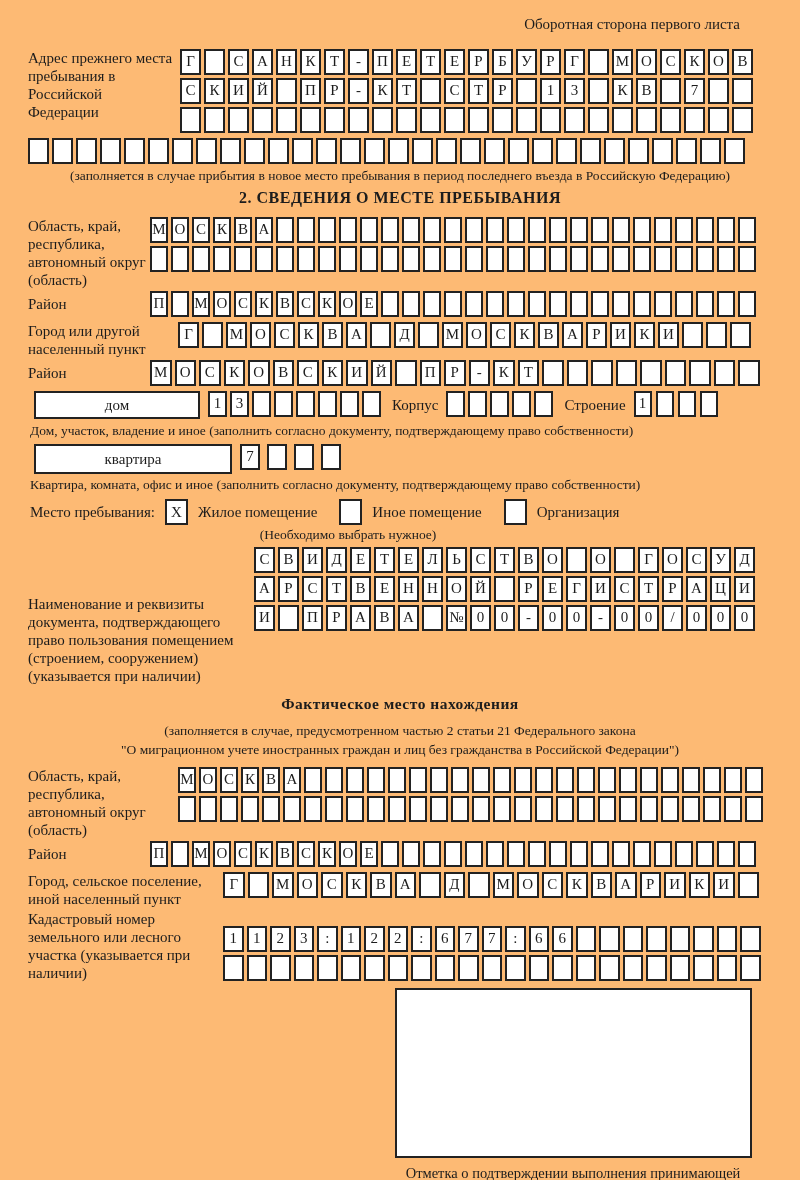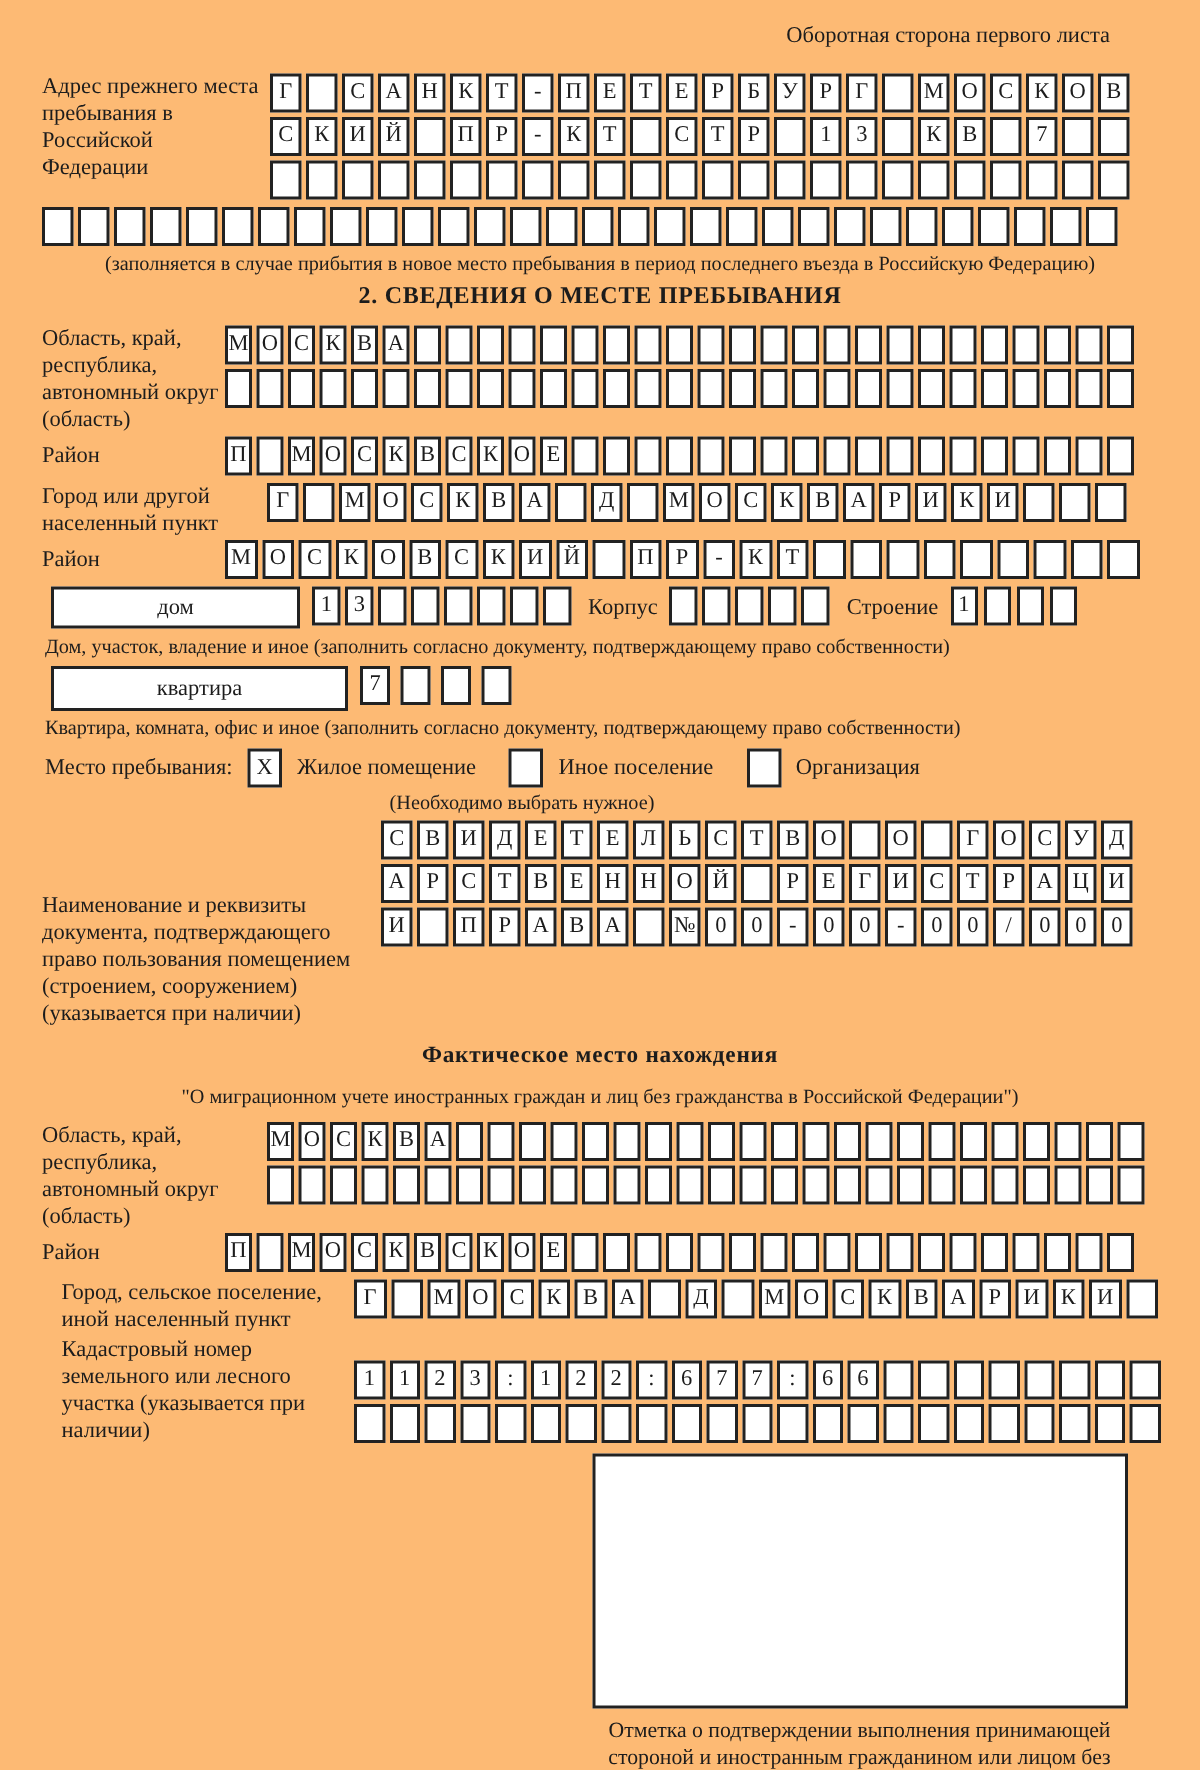--- a/index.html
+++ b/index.html
@@ -5,21 +5,21 @@
   html,body{margin:0;padding:0;background:#fff;}
   .page{
     position:relative;width:800px;height:1180px;box-sizing:border-box;
     background:#fdba74;color:#1c1c1c;overflow:hidden;
     font-family:"Liberation Serif", serif;
     padding:16px 28px 0 28px;
   }
   .top-note{text-align:right;font-size:15px;padding-right:32px;margin-bottom:16px;}
   .flexrow{display:flex;align-items:flex-start;margin-bottom:2px;}
   .lbl{font-size:15px;line-height:18px;flex:none;padding-right:4px;box-sizing:border-box;}
-  .w152{width:152px;} .w122{width:122px;} .w150{width:150px;} .w195{width:195px;margin-left:13px;} .w226{width:226px;margin-top:48px;}
+  .w152{width:152px;} .w122{width:122px;} .w150{width:150px;} .w195{width:195px;} .w226{width:226px;margin-top:48px;}
   .lbl-mid{line-height:26px;}
   .cells{flex:none;}
   .cellrow{display:flex;margin-bottom:3px;}
   .cell{
     flex:none;height:26px;box-sizing:border-box;border:2px solid #222;
     text-align:center;font-size:15px;line-height:21px;overflow:hidden;background:#fff;
   }
   .caption{font-size:13.5px;line-height:17px;margin:1px 0 5px 2px;}
   .center{text-align:center;margin-left:0;}
   .heading{text-align:center;font-weight:bold;font-size:16px;margin:2px 0 10px 0;letter-spacing:.5px;}
@@ -369,21 +369,21 @@
         <span class="cell" style="width: 20px; margin-right: 7px;"></span>
       </div>
   </div>
   <div class="caption">Квартира, комната, офис и иное (заполнить согласно документу, подтверждающему право собственности)</div>
 
   <div class="stay-row">
     <span class="stay-label">Место пребывания:</span>
     <span class="checkbox">X</span>
     <span class="opt-label">Жилое помещение</span>
     <span class="checkbox"></span>
-    <span class="opt-label">Иное поселение</span>
+    <span class="opt-label">Иное помещение</span>
     <span class="checkbox"></span>
     <span class="opt-label">Организация</span>
   </div>
   <div class="stay-note">(Необходимо выбрать нужное)</div>
 
   <div class="flexrow">
     <div class="lbl w226">Наименование и реквизиты документа, подтверждающего право пользования помещением (строением, сооружением) (указывается при наличии)</div>
     <div class="cells">
       <div class="cellrow">
           <span class="cell" style="width: 21px; margin-right: 3px;">С</span>
@@ -451,20 +451,21 @@
           <span class="cell" style="width: 21px; margin-right: 3px;">0</span>
           <span class="cell" style="width: 21px; margin-right: 3px;">/</span>
           <span class="cell" style="width: 21px; margin-right: 3px;">0</span>
           <span class="cell" style="width: 21px; margin-right: 3px;">0</span>
           <span class="cell" style="width: 21px; margin-right: 3px;">0</span>
         </div>
     </div>
   </div>
 
   <div class="heading fact-heading">Фактическое место нахождения</div>
+  <div class="fact-note">(заполняется в случае, предусмотренном частью 2 статьи 21 Федерального закона</div>
   <div class="fact-note fact-note2">"О миграционном учете иностранных граждан и лиц без гражданства в Российской Федерации")</div>
 
   <div class="flexrow">
     <div class="lbl w150">Область, край, республика, автономный округ (область)</div>
     <div class="cells">
       <div class="cellrow">
           <span class="cell" style="width: 18px; margin-right: 3px;">М</span>
           <span class="cell" style="width: 18px; margin-right: 3px;">О</span>
           <span class="cell" style="width: 18px; margin-right: 3px;">С</span>
           <span class="cell" style="width: 18px; margin-right: 3px;">К</span>

